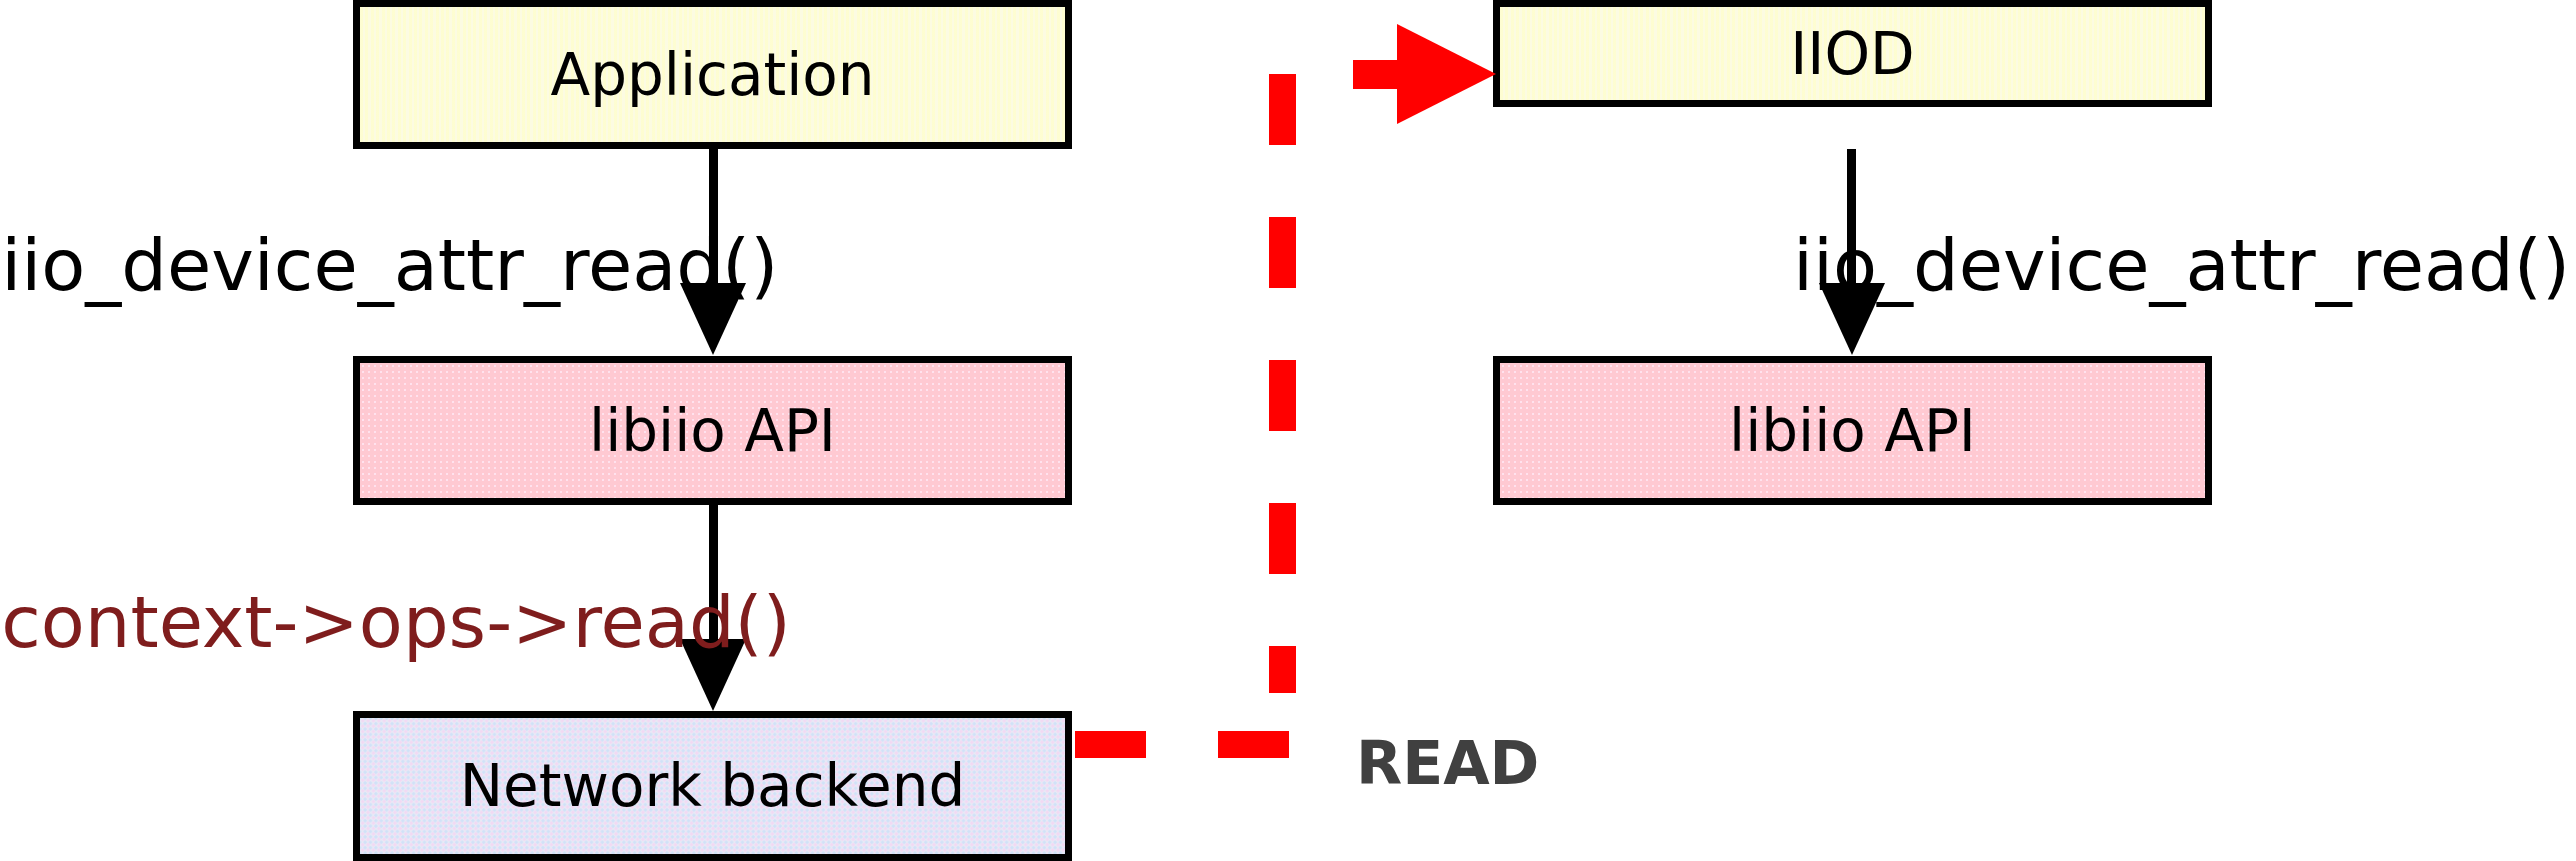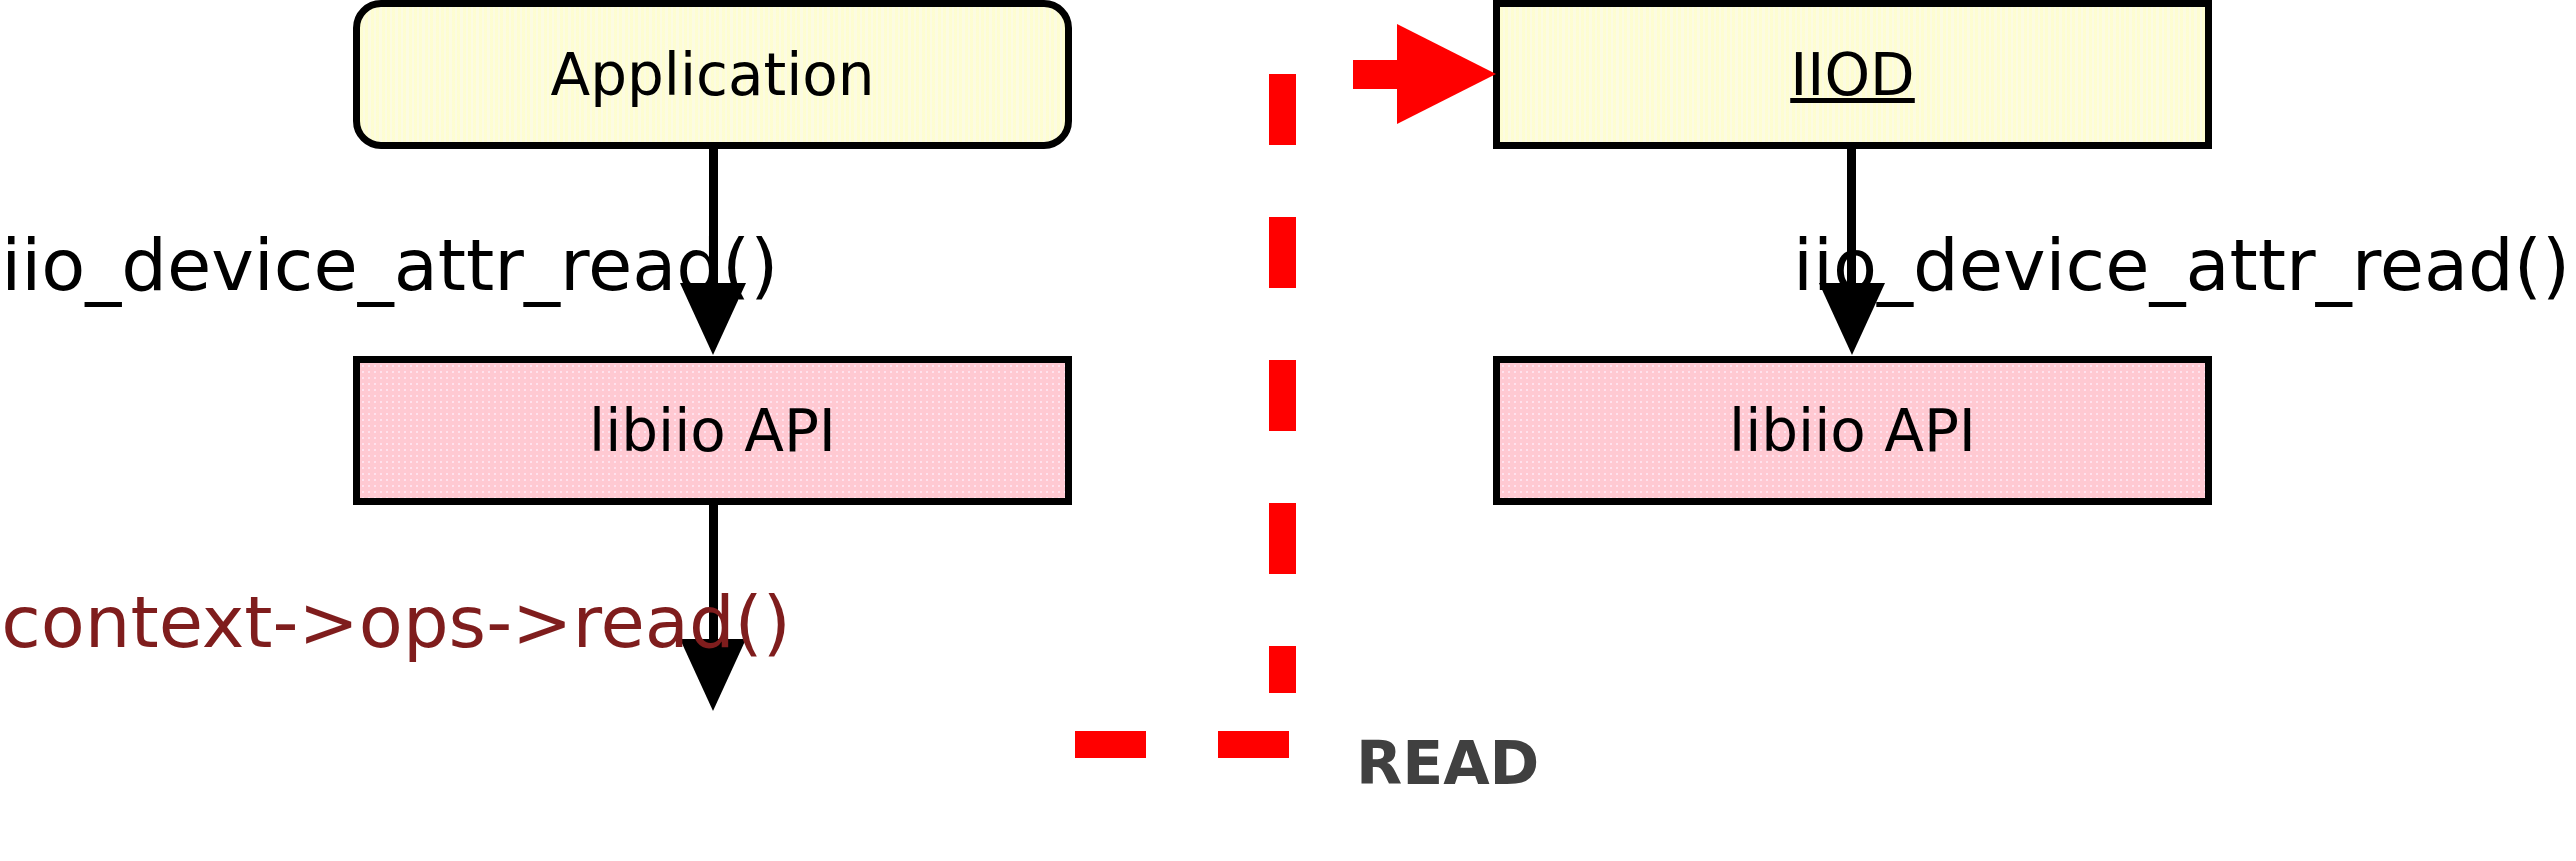--- a/index.html
+++ b/index.html
@@ -41,21 +41,21 @@
   .fill-lavender {
     background-image: radial-gradient(rgba(243,214,243,0.85) 1.4px, rgba(255,255,255,0) 1.5px),
                       radial-gradient(rgba(205,224,248,0.85) 1.4px, rgba(255,255,255,0) 1.5px);
     background-size: 5.4px 5.4px, 5.4px 5.4px;
     background-position: 0 0, 2.4px 3px;
   }
 
   #box-application   { left: 353px;  top: 0;      width: 719px; height: 149px; }
   #box-libiio-left   { left: 353px;  top: 356px;  width: 719px; height: 149px; }
   #box-network       { left: 353px;  top: 711px; width: 719px; height: 150px; }
-  #box-iiod          { left: 1493px; top: 0;      width: 719px; height: 149px; text-decoration: underline; }
+  #box-iiod          { left: 1493px; top: 0;      width: 719px; height: 107px; }
   #box-libiio-right  { left: 1493px; top: 356px;  width: 719px; height: 149px; }
 
   
   .shaft-v {
     position: absolute;
     width: 9px;
     background: #000000;
   }
   .head-down {
     position: absolute;
@@ -120,28 +120,31 @@
     font-weight: bold;
     color: #ff0000;
     white-space: nowrap;
   }
 </style>
 </head>
 <body>
 
 <div id="canvas">
 
-  <div class="node fill-cream" id="box-application" style="background-color: rgb(252, 251, 226); border-radius: 28px;">
+  <div class="node fill-cream" id="box-application" style="background-color: rgb(252, 251, 226);">
     <span>Application</span>
   </div>
 
   <div class="node fill-pink" id="box-libiio-left" style="background-color: rgb(255, 201, 210);">
     <span>libiio API</span>
   </div>
 
+  <div class="node fill-lavender" id="box-network" style="background-color: rgb(232, 233, 245);">
+    <span>Network backend</span>
+  </div>
 
   <div class="node fill-cream" id="box-iiod" style="background-color: rgb(252, 251, 226);">
     <span>IIOD</span>
   </div>
 
   <div class="node fill-pink" id="box-libiio-right" style="background-color: rgb(255, 201, 210);">
     <span>libiio API</span>
   </div>
 
   <div class="shaft-v" id="arrow1-shaft"></div>

